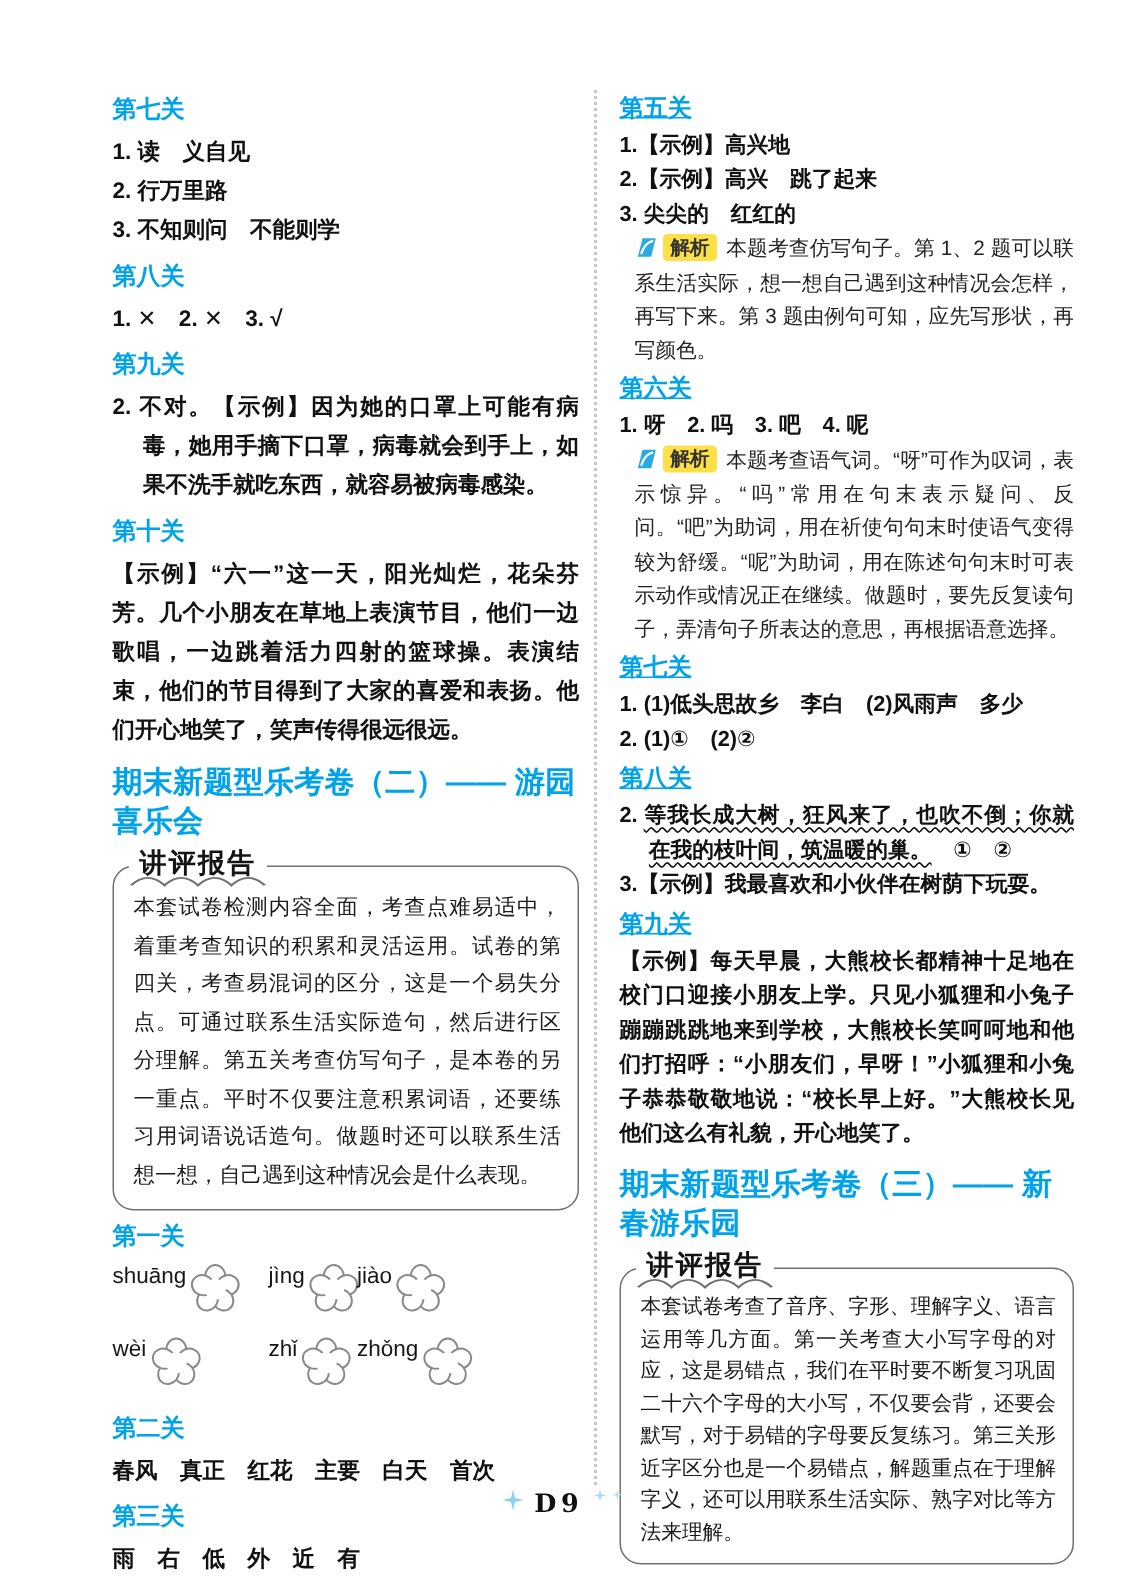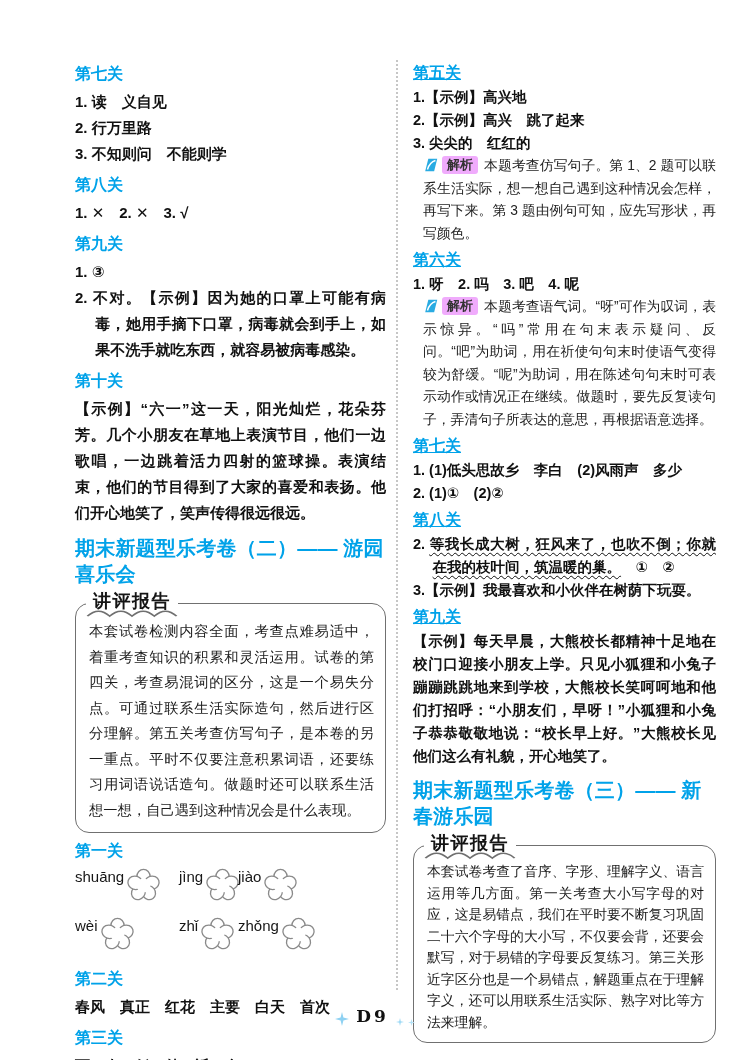--- a/index.html
+++ b/index.html
@@ -20,40 +20,40 @@
   p{margin:0;}
   .ans{font-weight:bold;font-size:15px;line-height:26px;}
   .col-right .ans{font-size:14.5px;line-height:23px;}
   .just{text-align:justify;}
   .hang{padding-left:1.35em;text-indent:-1.35em;}
   .num{margin-right:4px;}
 
   .jiexi{margin-left:14px;font-size:14.3px;line-height:25px;color:#222;text-align:justify;font-weight:normal;}
   .col-right .jiexi{font-size:13.8px;line-height:22.5px;margin-left:10px;}
   .badge{display:inline-flex;align-items:center;gap:3px;margin-right:6px;vertical-align:-3px;}
-  .badge-label{background:#f0abfc;border-radius:3px;padding:0 5px 1px;font-size:13px;font-weight:600;color:#333;line-height:17px;}
+  .badge-label{background:#fde047;border-radius:3px;padding:0 5px 1px;font-size:13px;font-weight:600;color:#333;line-height:17px;}
 
   .paper-title{color:#00a2e9;font-size:20px;font-weight:bold;margin:9px 0 4px;line-height:26px;letter-spacing:0.2px;}
 
   .report{position:relative;border:1.6px solid #707070;border-radius:14px;padding:15px 11px 9px 13px;margin:16px 0 6px;}
   .report-label{position:absolute;top:-12px;left:10px;background:#fff;padding:0 7px;font-weight:bold;font-size:18px;letter-spacing:1.5px;color:#141414;line-height:19px;}
   .scallop{position:absolute;left:0;bottom:-7px;width:100%;height:9px;}
   .report-text{font-family:"DejaVu Serif","Liberation Serif",serif;font-size:14.3px;line-height:25.5px;text-align:justify;color:#1b1b1b;}
   .col-right .report-text{font-size:13.8px;line-height:21.5px;}
 
   .frow{position:relative;height:44px;margin:5px 0 2px;}
   .fcell{position:absolute;top:0;display:flex;align-items:flex-start;}
   .fc0{left:0;} .fc1{left:104px;} .fc2{left:163px;}
   .pinyin{font-size:15px;font-weight:500;color:#161616;margin-right:1px;}
   .flower{display:inline-flex;}
 
   .ul{text-decoration:underline;text-underline-offset:3px;text-decoration-thickness:1.3px;}
   .wavy{text-decoration:underline wavy;text-underline-offset:3px;text-decoration-thickness:1px;}
 
-  .footer{position:absolute;left:0;right:0;top:993px;display:flex;justify-content:center;align-items:flex-end;gap:7px;margin-top:13px;}
+  .footer{position:absolute;left:0;right:0;top:993px;display:flex;justify-content:center;align-items:flex-start;gap:7px;}
   .page-num{font-family:"DejaVu Serif","Liberation Serif",serif;font-weight:bold;font-size:17px;letter-spacing:3px;color:#101010;}
   .spark{display:inline-flex;}
 </style>
 </head>
 <body>
 
 <div class="page">
   <div class="divider"></div>
 
   <div class="col col-left">
@@ -64,21 +64,20 @@
       <p class="ans">3. 不知则问　不能则学</p>
     </section>
 
     <section>
       <h3 class="sec">第八关</h3>
       <p class="ans">1. ✕　2. ✕　3. √</p>
     </section>
 
     <section>
       <h3 class="sec">第九关</h3>
-      <p class="ans">1. ③</p>
       <p class="ans hang just">2. 不对。【示例】因为她的口罩上可能有病毒，她用手摘下口罩，病毒就会到手上，如果不洗手就吃东西，就容易被病毒感染。</p>
     </section>
 
     <section>
       <h3 class="sec">第十关</h3>
       <p class="ans just">【示例】“六一”这一天，阳光灿烂，花朵芬芳。几个小朋友在草地上表演节目，他们一边歌唱，一边跳着活力四射的篮球操。表演结束，他们的节目得到了大家的喜爱和表扬。他们开心地笑了，笑声传得很远很远。</p>
     </section>
 
     <h2 class="paper-title">期末新题型乐考卷（二）—— 游园喜乐会</h2>
 

